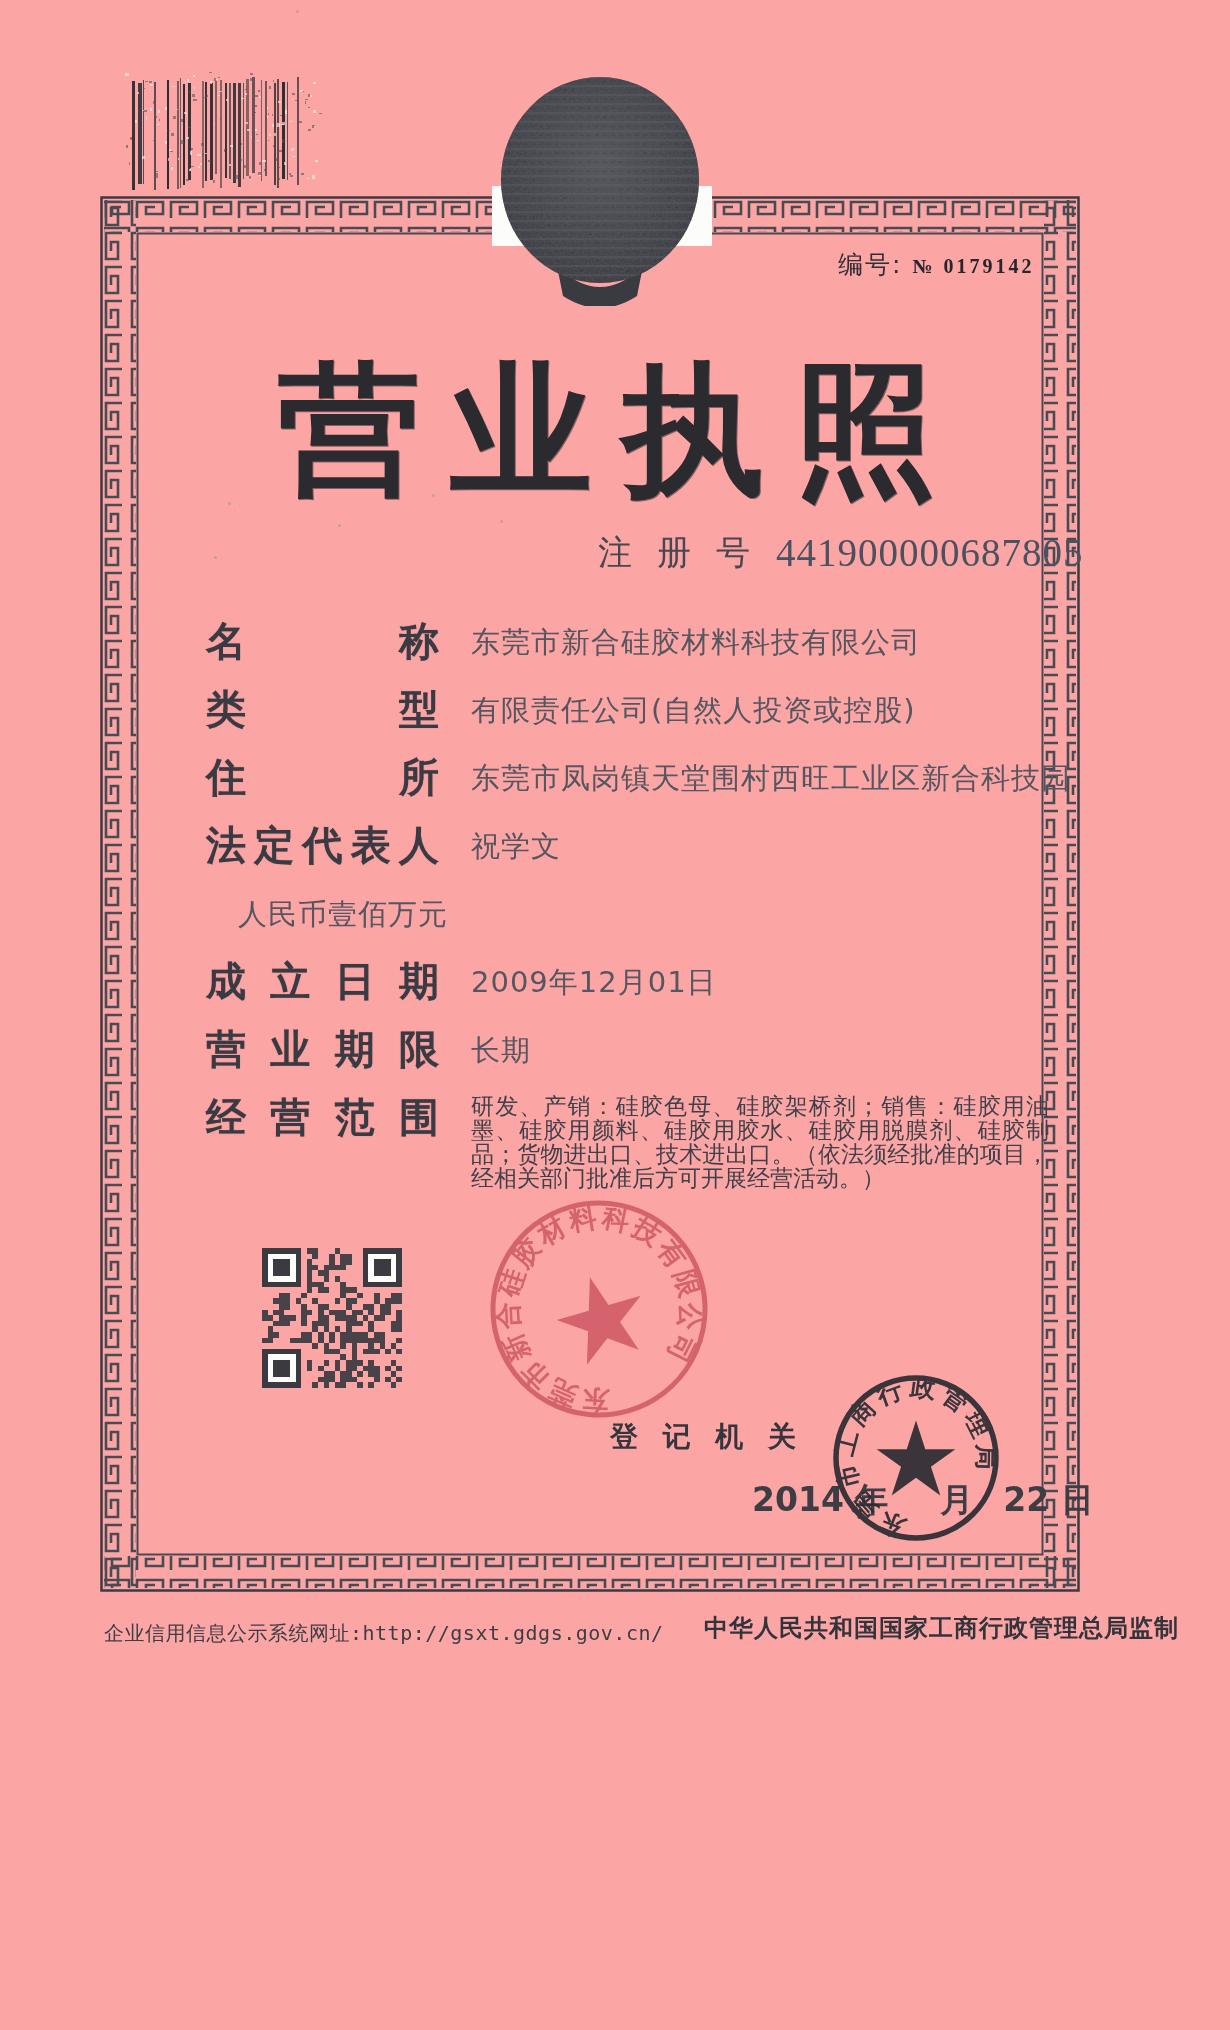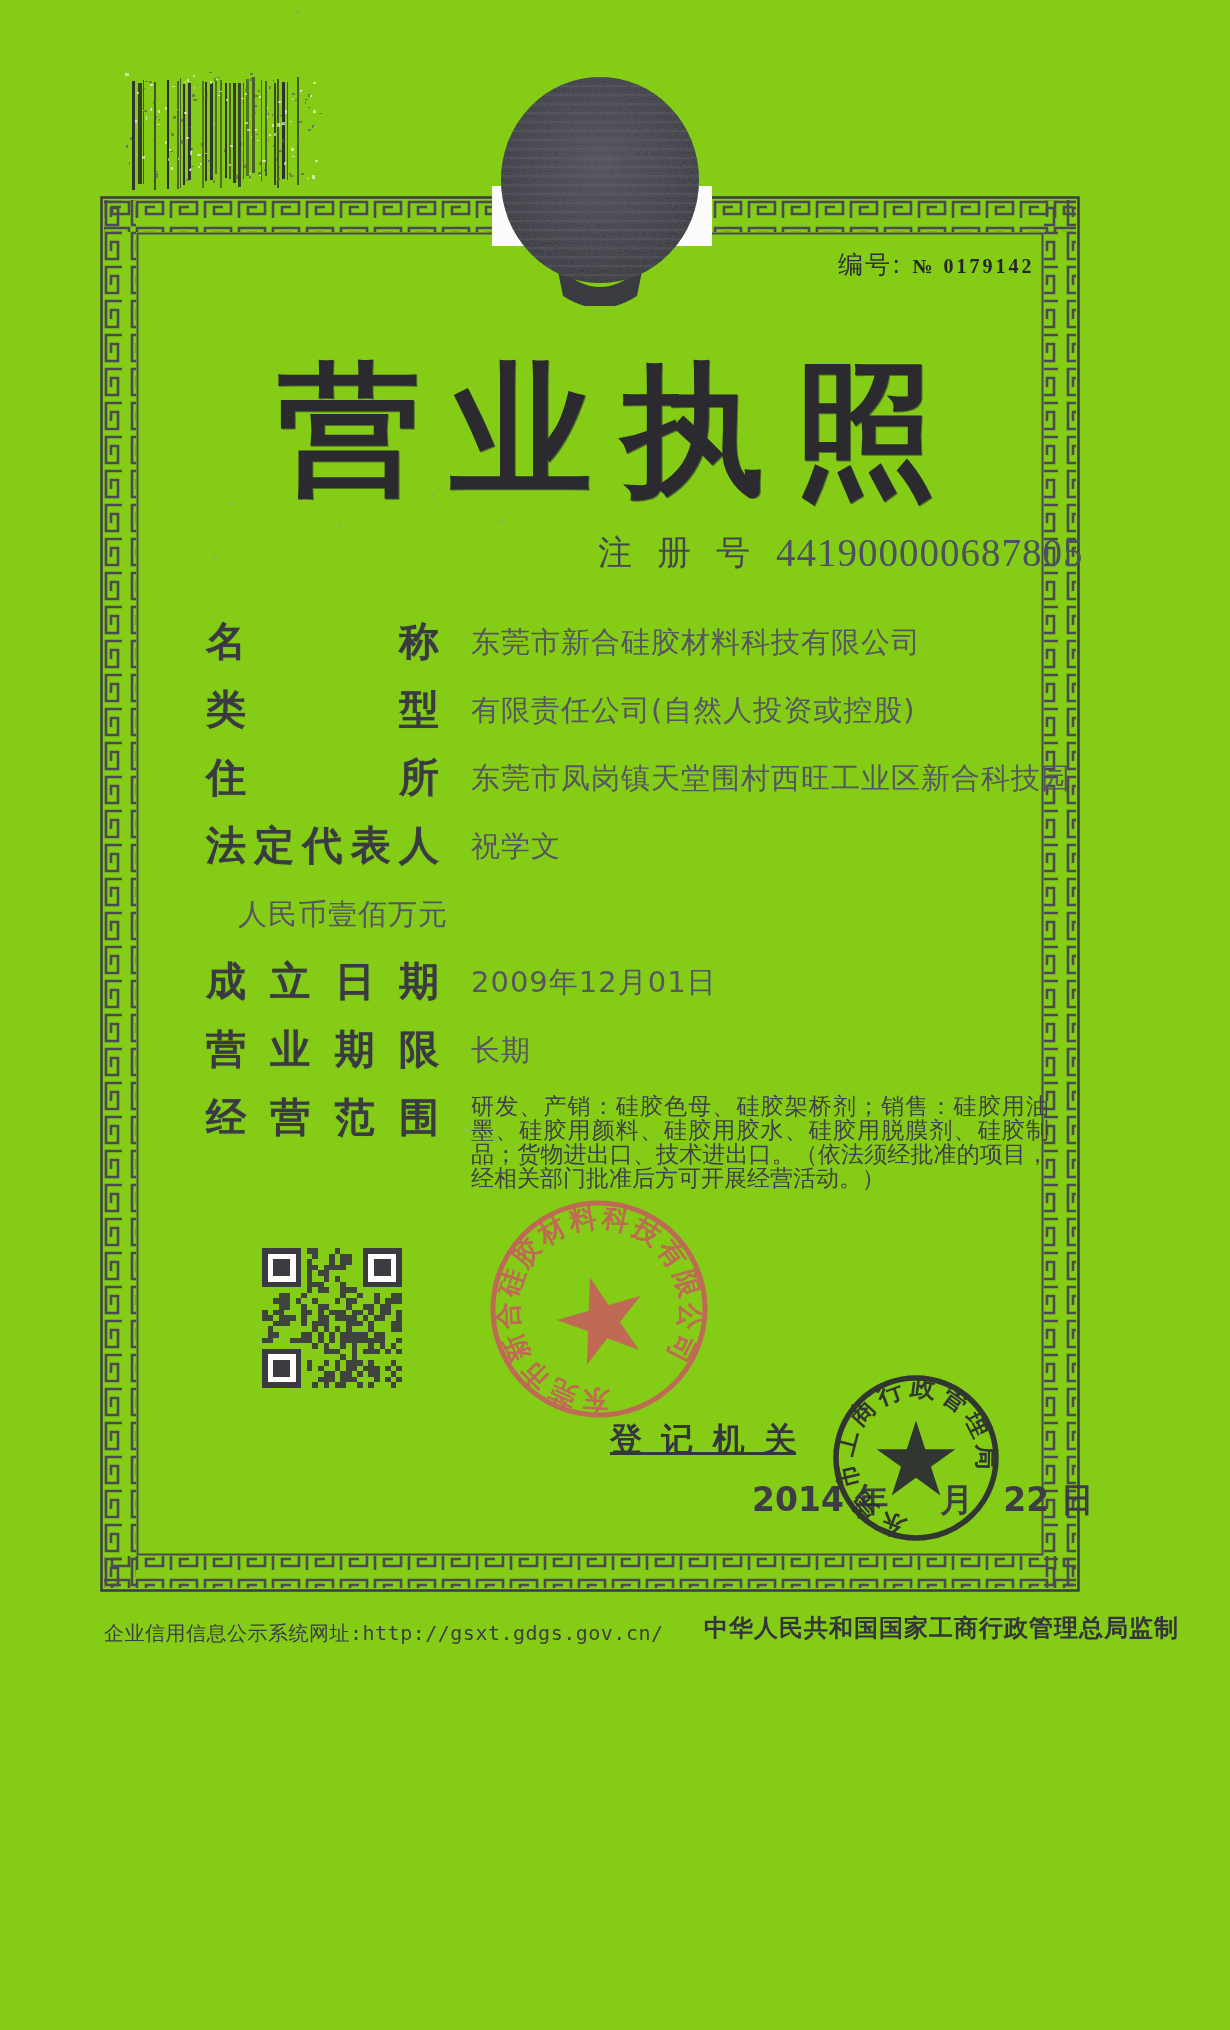--- a/index.html
+++ b/index.html
@@ -1,16 +1,16 @@
 <!DOCTYPE html>
 <html><head>
 <meta charset="utf-8">
 <style>
   html,body{margin:0;padding:0;background:#ffffff;}
-  .page{position:relative;width:1230px;height:2030px;background:#84cc16;overflow:hidden;
+  .page{position:relative;width:1230px;height:2030px;background:#fca5a5;overflow:hidden;
         font-family:"DejaVu Sans","Liberation Sans",sans-serif;color:#3c3c44;}
   .abs{position:absolute;}
 
   
   #barcode-box{left:124px;top:72px;width:200px;height:118px;}
   #emblem-backing{left:492px;top:186px;width:220px;height:60px;background:#fcfcfa;z-index:3;}
   #emblem-box{left:497px;top:76px;width:206px;height:230px;z-index:4;}
 
   
   #border-box{left:100px;top:196px;width:980px;height:1396px;z-index:2;}
@@ -37,22 +37,22 @@
           text-shadow:0 0 1px rgba(58,58,66,.45);}
   .fvalue{margin-left:32px;padding-top:9px;font-size:29px;color:#565660;letter-spacing:1px;
           white-space:nowrap;}
   .fvalue.para{white-space:normal;width:578px;font-size:23px;line-height:24px;padding-top:4px;
                color:#40404a;letter-spacing:0;text-align:justify;}
 
   
   #qr-box{left:262px;top:1248px;width:140px;height:140px;z-index:5;}
   #red-stamp{left:462px;top:1172px;width:274px;height:274px;z-index:7;transform:rotate(-16deg);opacity:.82;}
   #authority-line{left:610px;top:1418px;z-index:5;}
-  #authority-label{display:inline-block;width:186px;font-size:32px;font-weight:600;color:#35353d;
-                   text-align:justify;text-align-last:justify;text-decoration:underline;}
+  #authority-label{display:inline-block;width:186px;font-size:28px;font-weight:600;color:#35353d;
+                   text-align:justify;text-align-last:justify;}
   #date-line{left:752px;top:1478px;z-index:5;display:flex;align-items:baseline;white-space:nowrap;
              font-size:33px;color:#3d3d46;font-weight:600;}
   #date-line .seg-gap1{margin-left:52px;}
   #date-line .seg-gap2{margin-left:30px;}
   #black-stamp{left:812px;top:1354px;width:208px;height:208px;z-index:8;opacity:.92;}
 
   
   #footer-left{left:104px;top:1620px;font-size:20px;color:#3d3d45;letter-spacing:.5px;z-index:5;
                font-family:"DejaVu Sans Mono","Liberation Mono",monospace;}
   #footer-right{left:704px;top:1612px;font-size:24px;font-weight:600;color:#33333b;z-index:5;letter-spacing:1px;}

